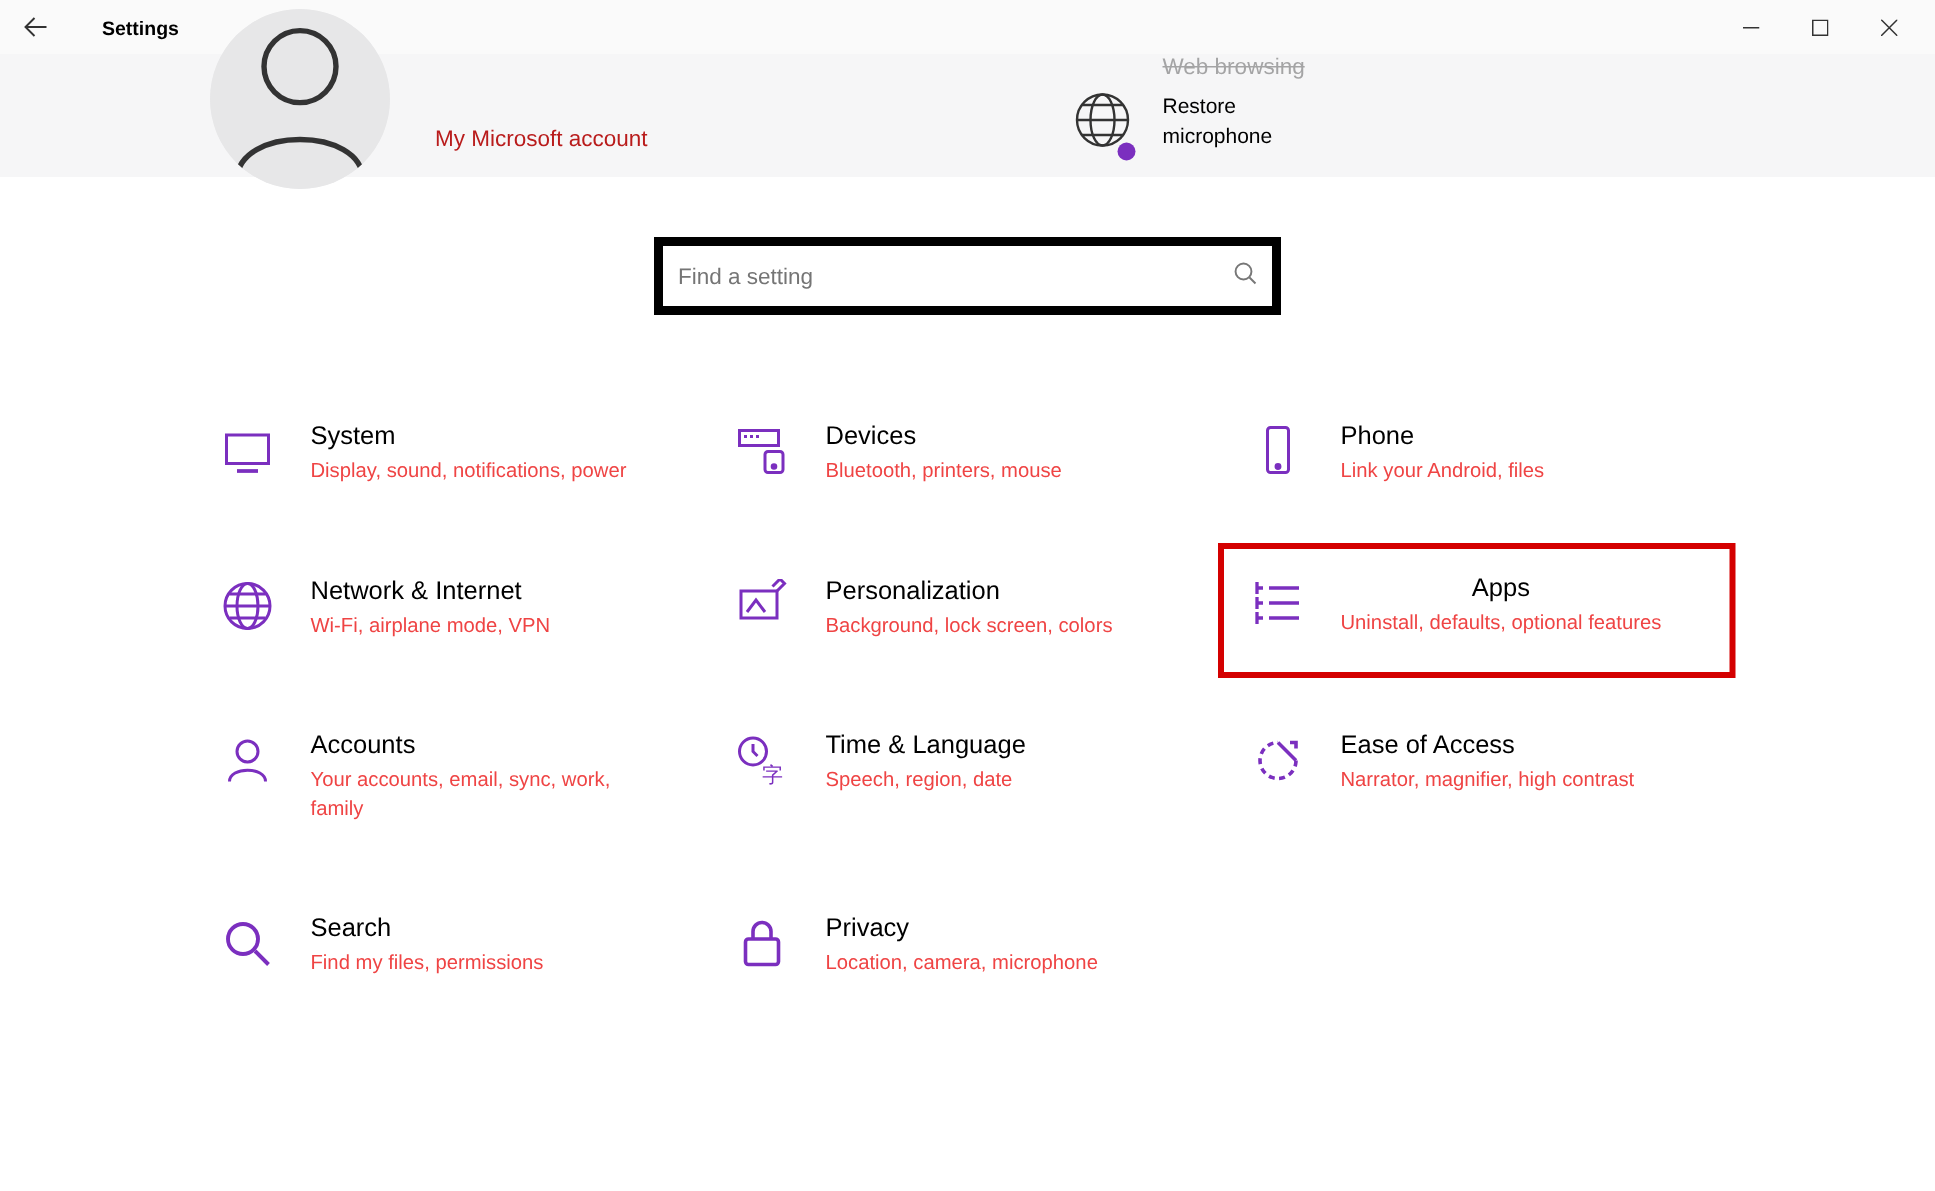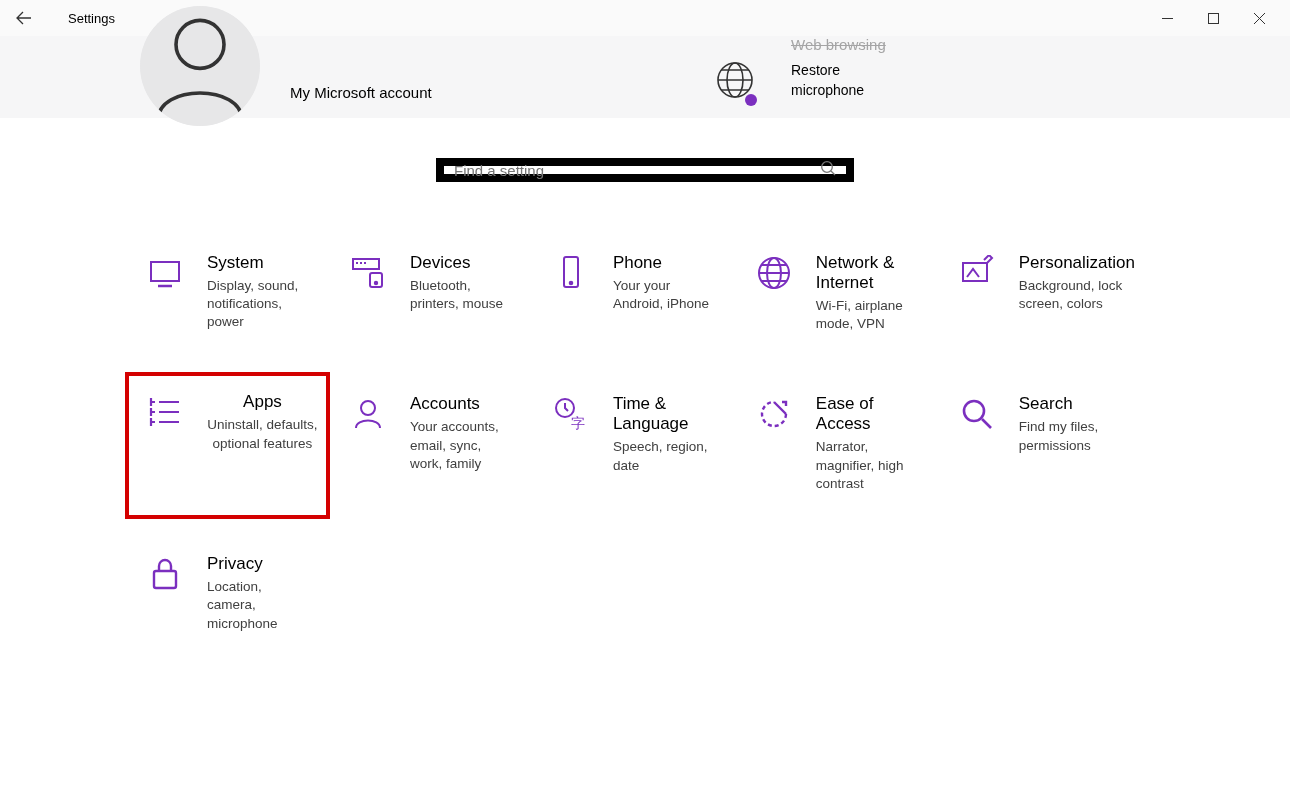--- a/index.html
+++ b/index.html
@@ -1,40 +1,40 @@
 <!DOCTYPE html>
 <html><head>
 <meta charset="utf-8">
 <style>
   * { margin: 0; padding: 0; box-sizing: border-box; }
   body { font-family: "Segoe UI", Tahoma, sans-serif; background: #fff; color: #000; width: 1290px; height: 794px; overflow: hidden; }
   .titlebar { height: 36px; display: flex; align-items: center; padding: 0 8px; background: #fafafa; }
   .titlebar .back { width: 32px; height: 32px; display: flex; align-items: center; justify-content: center; cursor: pointer; }
-  .titlebar .title { margin-left: 28px; font-size: 13px; }
+  .titlebar .title { margin-left: 28px; font-size: 13px; font-weight: bold; }
   .titlebar .spacer { flex: 1; }
   .win-controls { display: flex; gap: 0; }
   .win-btn { width: 46px; height: 32px; display: flex; align-items: center; justify-content: center; cursor: pointer; }
   .hero { background: #f6f6f7; height: 82px; position: relative; padding: 0 40px; }
   .avatar { position: absolute; left: 140px; top: -30px; width: 120px; height: 120px; border-radius: 50%; background: #e9e9ea; overflow: hidden; }
   .avatar svg { width: 100%; height: 100%; }
-  .ms-account { position: absolute; left: 290px; top: 48px; color: #000000; font-size: 15px; cursor: pointer; }
-  .web-browse { position: absolute; left: 715px; top: 0; display: flex; gap: 36px; align-items: flex-start; }
+  .ms-account { position: absolute; left: 290px; top: 48px; color: #b91c1c; font-size: 15px; cursor: pointer; }
+  .web-browse { position: absolute; left: 715px; top: 0; display: flex; gap: 20px; align-items: flex-start; }
   .web-browse-icon { position: relative; margin-top: 24px; }
   .web-browse-text { padding-top: 0; }
   .web-browse-title { font-size: 15px; color: #555; text-decoration: line-through; opacity: 0.5; }
   .web-browse-sub { font-size: 14px; color: #000000; margin-top: 8px; line-height: 1.4; }
   .search-wrap { display: flex; justify-content: center; margin-top: 40px; }
-  .search-box { width: 418px; height: 24px; border: 8px solid #000000; display: flex; align-items: center; padding: 0 10px; }
+  .search-box { width: 418px; height: 52px; border: 6px solid #000000; display: flex; align-items: center; padding: 0 10px; }
   .search-box input { flex: 1; border: none; outline: none; font-size: 15px; color: #666; background: transparent; }
   .search-box .si { color: #666; }
-  .grid { width: 1000px; margin: 65px auto 0 auto; display: grid; grid-template-columns: repeat(5, 1fr); column-gap: 30px; row-gap: 45px; }
+  .grid { width: 1000px; margin: 65px auto 0 auto; display: grid; grid-template-columns: repeat(3, 1fr); column-gap: 30px; row-gap: 45px; }
   .tile { display: flex; gap: 22px; align-items: flex-start; padding: 6px 10px 10px 0; cursor: pointer; position: relative; }
   .tile-icon { width: 40px; height: 40px; flex-shrink: 0; display:flex; align-items:center; justify-content:center; color:#7b2fbf; }
   .tile-title { font-size: 17px; color: #000; margin-bottom: 4px; }
-  .tile-desc { font-size: 13.5px; color: #404040; line-height: 1.35; max-width: 220px; }
+  .tile-desc { font-size: 13.5px; color: #ef4444; line-height: 1.35; max-width: 220px; }
   .highlight { outline: 4px solid #d40000; outline-offset: -2px; text-align: center; }
 </style>
 </head>
 <body>
 
 <div class="titlebar">
   <div class="back">
     <svg width="16" height="16" viewBox="0 0 16 16" stroke="#333" fill="none" stroke-width="1.3">
       <path d="M7 2 L1 8 L7 14 M1 8 H15"></path>
     </svg>
@@ -132,21 +132,21 @@
 
   <div class="tile">
     <div class="tile-icon">
       <svg width="30" height="36" viewBox="0 0 30 36" fill="none" stroke="#7b2fbf" stroke-width="2">
           <rect x="8" y="2" width="14" height="30" rx="2"></rect>
           <circle cx="15" cy="28" r="1.3" fill="#7b2fbf"></circle>
         </svg>
     </div>
     <div>
       <div class="tile-title">Phone</div>
-      <div class="tile-desc">Your your Android, iPhone</div>
+      <div class="tile-desc">Link your Android, files</div>
     </div>
   </div>
 
   <div class="tile">
     <div class="tile-icon">
       <svg width="36" height="36" viewBox="0 0 36 36" fill="none" stroke="#7b2fbf" stroke-width="2">
           <circle cx="18" cy="18" r="15"></circle>
           <ellipse cx="18" cy="18" rx="7" ry="15"></ellipse>
           <path d="M3 18 H33 M6 10 H30 M6 26 H30"></path>
         </svg>

